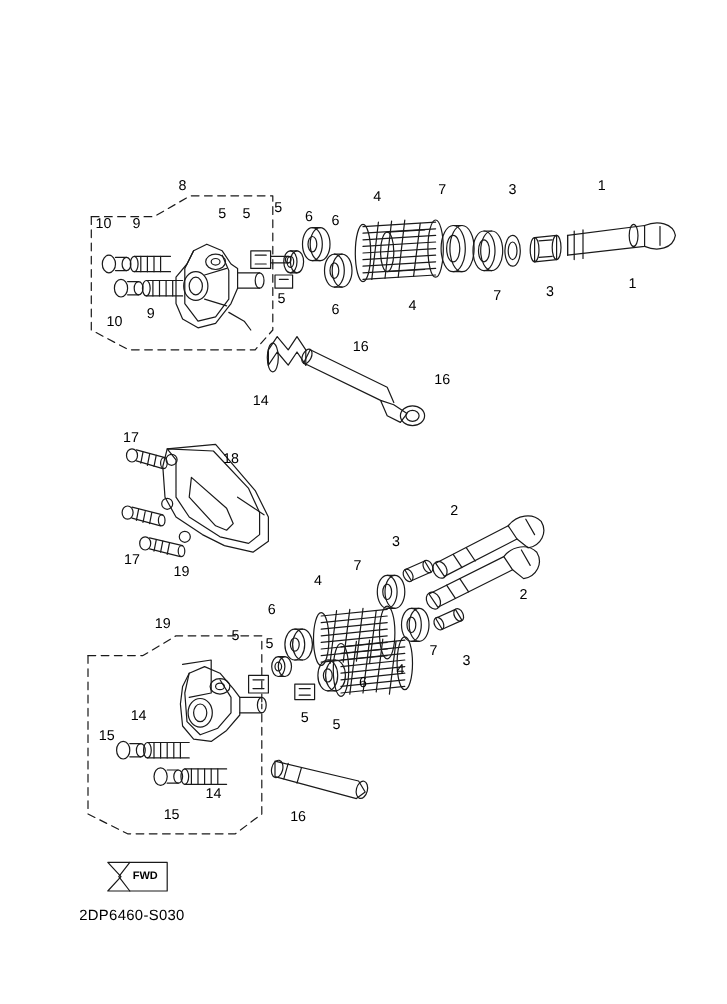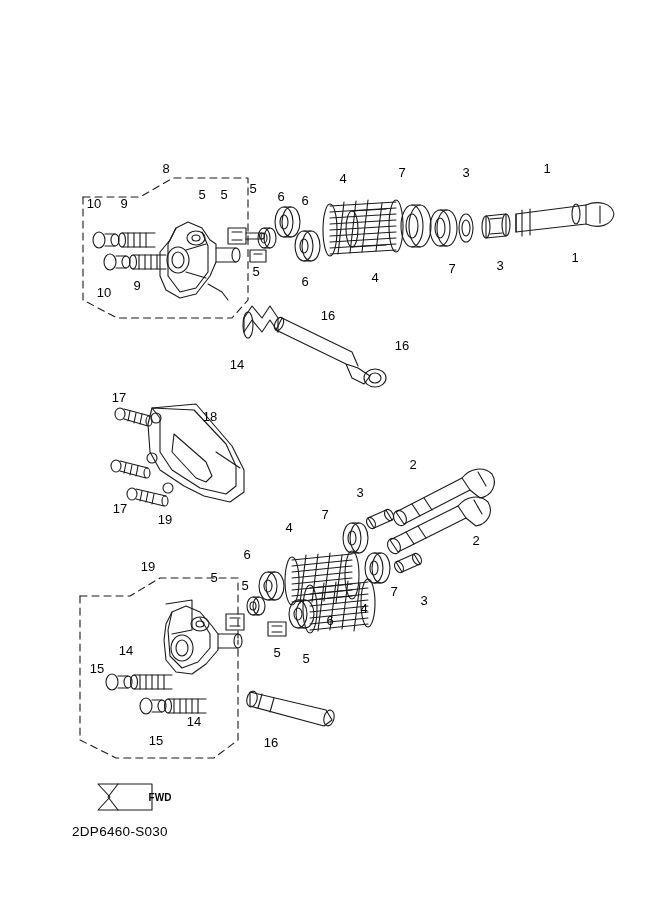--- a/index.html
+++ b/index.html
@@ -353,21 +353,21 @@
       </g>
 
       <g>
         <path d="M98 784 L118 784 L152 784 L152 810 L118 810 L98 810 L110 797 Z"></path>
         <path d="M118 784 L108 797 L118 810"></path>
       </g>
 
     </g>
   </svg>
 
-  <div class="fwd-label" style="left:132px; top:797px;margin-left:28px;">FWD</div>
+  <div class="fwd-label" style="left:132px; top:797px;">FWD</div>
 
   <div class="partcode" style="left:72px; top:824px;">2DP6460-S030</div>
 
   <div id="callouts">
       <div class="callout" style="left: 166px; top: 168px;">8</div>
       <div class="callout" style="left: 94px; top: 203px;">10</div>
       <div class="callout" style="left: 124px; top: 203px;">9</div>
       <div class="callout" style="left: 202px; top: 194px;">5</div>
       <div class="callout" style="left: 224px; top: 194px;">5</div>
       <div class="callout" style="left: 253px; top: 188px;">5</div>

